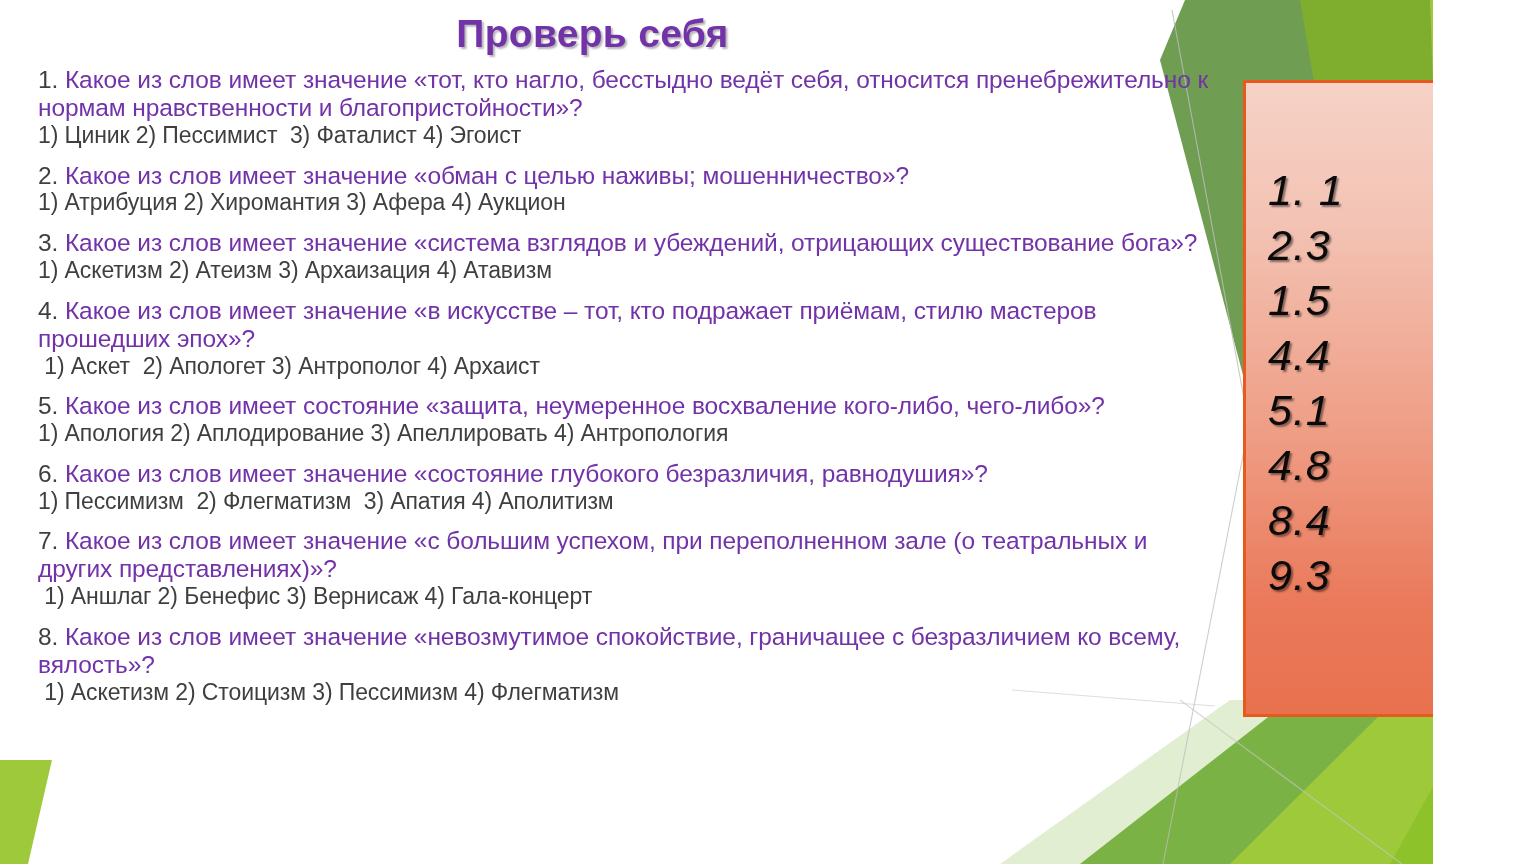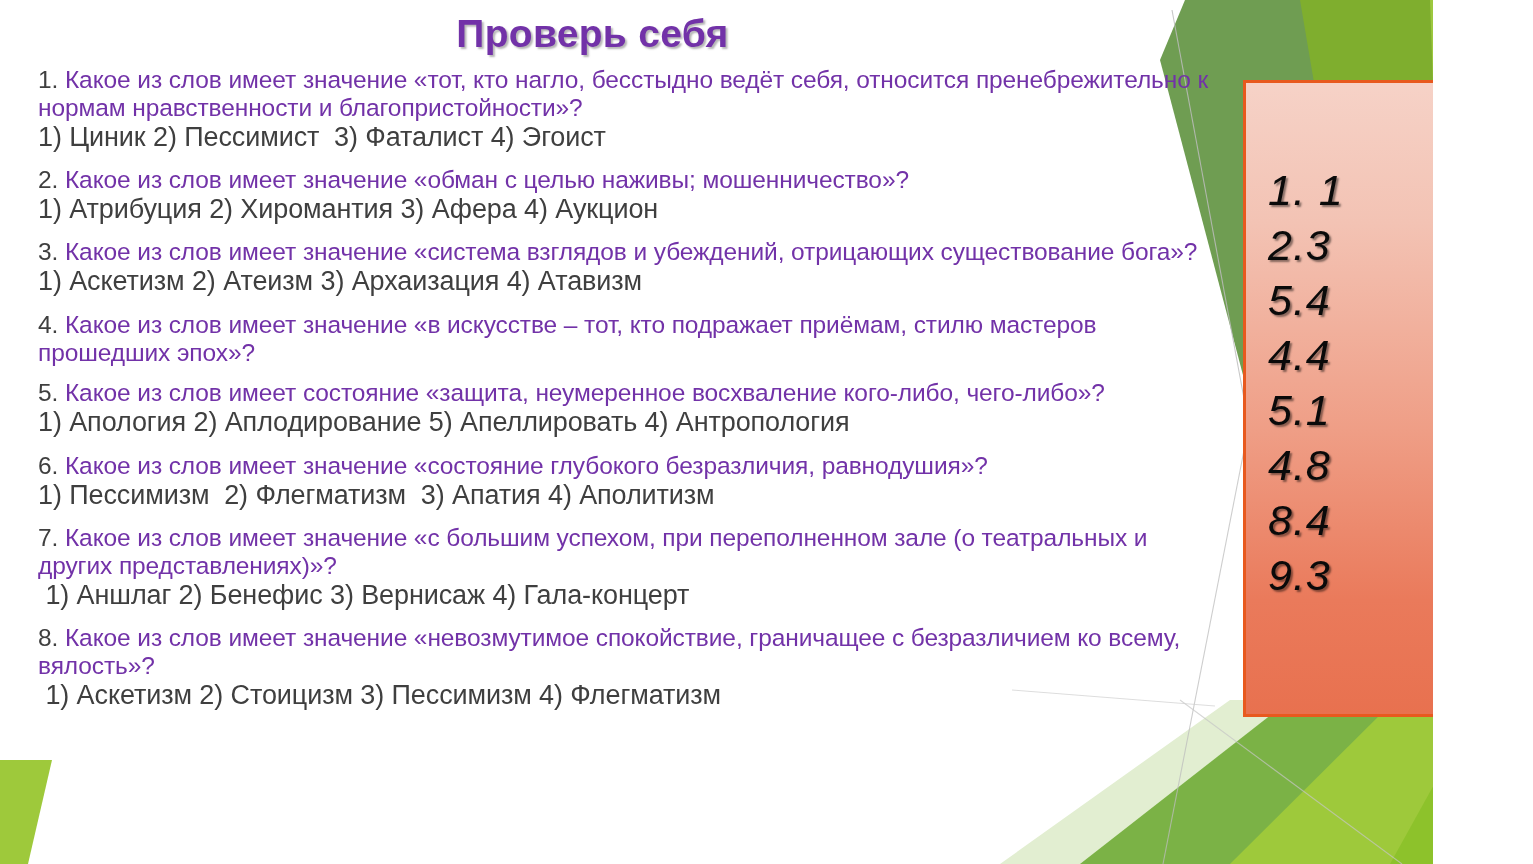--- a/index.html
+++ b/index.html
@@ -57,21 +57,21 @@
   .q-prompt {
     font-size: 24.5px;
     line-height: 1.14;
     color: #7232a8;
     letter-spacing: -0.1px;
   }
   .q-num {
     color: #3f3f3f;
   }
   .q-options {
-    font-size: 27px;
+    font-size: 23px;
     line-height: 1.16;
     color: #3f3f3f;
     white-space: pre;
     letter-spacing: -0.1px;
   }
 
   
   #answer-key {
     position: absolute;
     left: 1243px;
@@ -133,25 +133,26 @@
       <div class="q-options">1) Атрибуция 2) Хиромантия 3) Афера 4) Аукцион</div>
     </div>
 
     <div class="q-block">
       <div class="q-prompt"><span class="q-num">3.</span><span> Какое из слов имеет значение «система взглядов и убеждений, отрицающих существование бога»?</span></div>
       <div class="q-options">1) Аскетизм 2) Атеизм 3) Архаизация 4) Атавизм</div>
     </div>
 
     <div class="q-block">
       <div class="q-prompt"><span class="q-num">4.</span><span> Какое из слов имеет значение «в искусстве – тот, кто подражает приёмам, стилю мастеров прошедших эпох»?</span></div>
+      <div class="q-options"> 1) Аскет  2) Апологет 3) Антрополог 4) Архаист</div>
     </div>
 
     <div class="q-block">
       <div class="q-prompt"><span class="q-num">5.</span><span> Какое из слов имеет состояние «защита, неумеренное восхваление кого-либо, чего-либо»?</span></div>
-      <div class="q-options">1) Апология 2) Аплодирование 5) Апеллировать 4) Антропология</div>
+      <div class="q-options">1) Апология 2) Аплодирование 3) Апеллировать 4) Антропология</div>
     </div>
 
     <div class="q-block">
       <div class="q-prompt"><span class="q-num">6.</span><span> Какое из слов имеет значение «состояние глубокого безразличия, равнодушия»?</span></div>
       <div class="q-options">1) Пессимизм  2) Флегматизм  3) Апатия 4) Аполитизм</div>
     </div>
 
     <div class="q-block">
       <div class="q-prompt"><span class="q-num">7.</span><span> Какое из слов имеет значение «с большим успехом, при переполненном зале  (о театральных и других представлениях)»?</span></div>
       <div class="q-options"> 1) Аншлаг 2) Бенефис 3) Вернисаж 4) Гала-концерт</div>
@@ -163,21 +164,21 @@
     </div>
 
     <div class="q-block">
     </div>
 
   </div>
 
   <div id="answer-key">
     <div class="answer-row">1. 1</div>
     <div class="answer-row">2.3</div>
-    <div class="answer-row">5.4</div>
+    <div class="answer-row">1.5</div>
     <div class="answer-row">4.4</div>
     <div class="answer-row">5.1</div>
     <div class="answer-row">4.8</div>
     <div class="answer-row">8.4</div>
     <div class="answer-row">9.3</div>
   </div>
 
 </div>
 
 </body></html>

